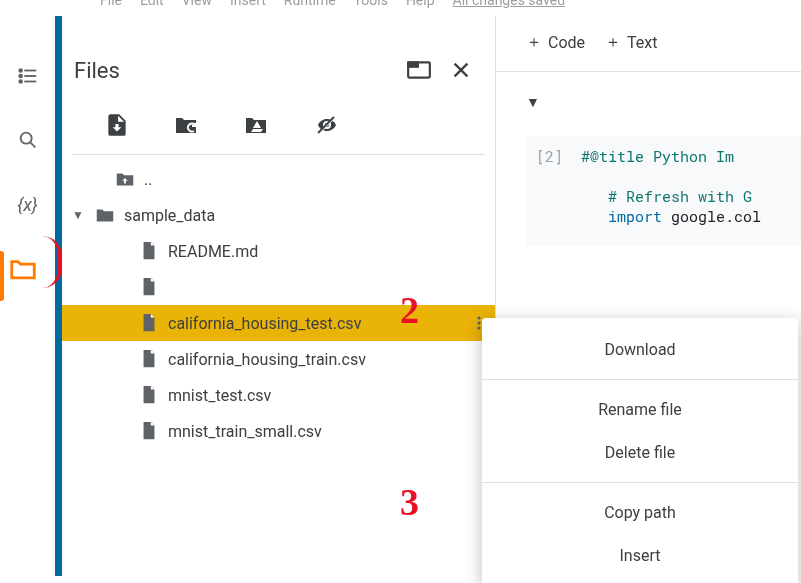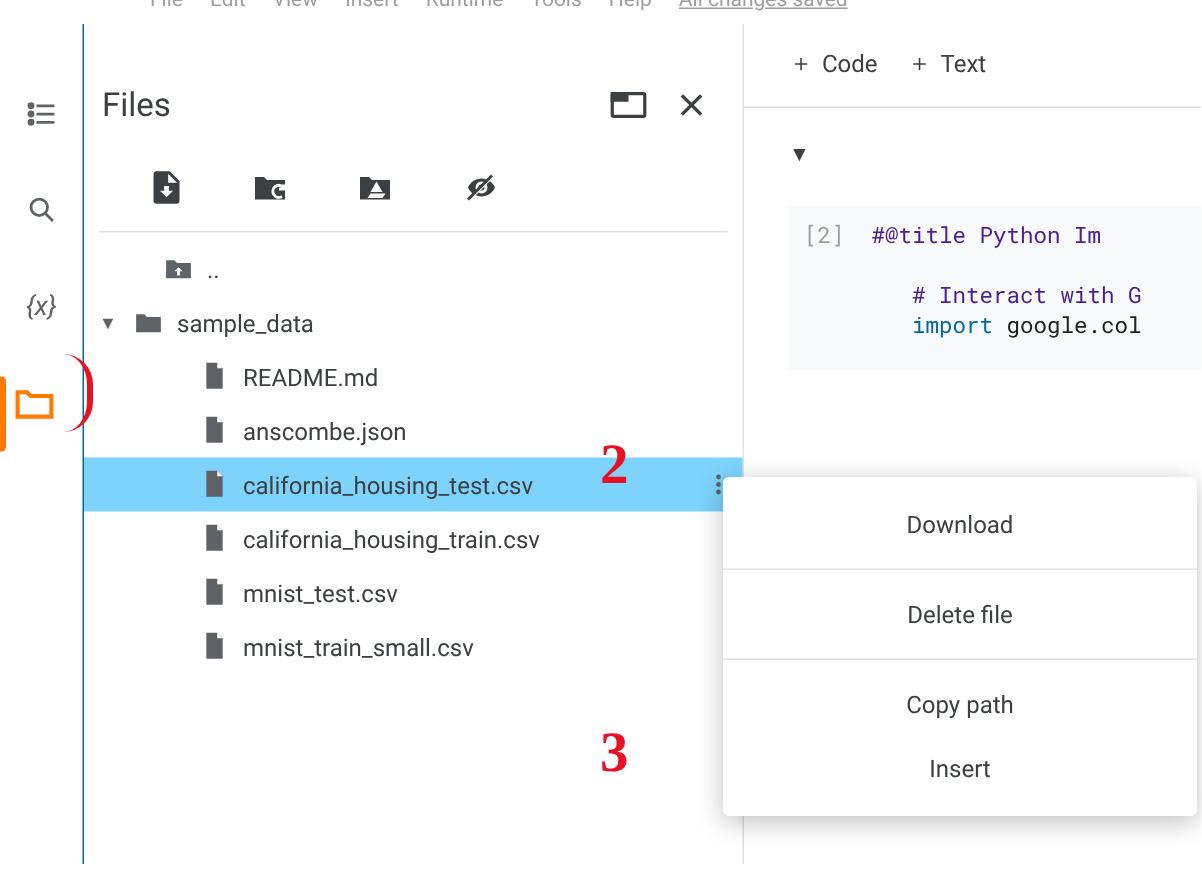--- a/index.html
+++ b/index.html
@@ -40,21 +40,21 @@
   .rail-icon { width: 24px; height: 24px; display:flex; align-items:center; justify-content:center; cursor:pointer; }
   .rail-active-bar {
     position:absolute; left:0; top:235px; width:4px; height:50px; background:#ff7a00; border-radius:0 3px 3px 0;
   }
   .annot-folder {
     position:absolute; left:8px; top:240px;
   }
 
   .files-panel {
     width: 440px;
-    border-left: 1px solid #0369a1;
+    border-left: 7px solid #0369a1;
     position: relative;
     padding-top: 40px;
   }
   .files-header {
     display:flex; align-items:center; justify-content:space-between;
     padding: 0 20px 18px 12px;
   }
   .files-title { font-size: 22px; color:#3c4043; font-weight:400; }
   .files-header-right { display:flex; gap:14px; }
   .hdr-icon { width:28px; height:28px; display:flex; align-items:center; justify-content:center; cursor:pointer; color:#3c4043; }
@@ -69,21 +69,21 @@
 
   .tree { padding: 6px 0; font-size: 16px; color:#3c4043; }
   .tree-row {
     display:flex; align-items:center;
     height: 36px;
     padding-left: 30px;
     gap: 8px;
     cursor:pointer;
     position: relative;
   }
-  .tree-row.selected { background:#7dd3fc;align-items:center; }
+  .tree-row.selected { background:#eab308;align-items:center; }
   .tree-row .icon { width:22px; height:22px; display:flex; align-items:center; justify-content:center; color:#5f6368; flex-shrink:0; }
   .tree-row .expand { width:14px; color:#5f6368; font-size:12px; }
   .tree-row .label { white-space:nowrap; }
   .depth2 { padding-left: 76px; }
   .kebab {
     position:absolute; right: 4px; top:50%; transform:translateY(-50%);
     width:24px; height:24px; display:flex; align-items:center; justify-content:center;
     color:#5f6368;
   }
 
@@ -107,21 +107,21 @@
   .code-cell {
     margin-top: 26px;
     background:#f8f9fa;
     padding: 10px 0 20px 10px;
     font-family: "Roboto Mono", Menlo, monospace;
     font-size: 15px;
     white-space: pre;
     color:#202124;
   }
   .exec-count { color:#9aa0a6; margin-right:18px; }
-  .c-cmt { color: #4c1d95; }
+  .c-cmt { color: #0f766e; }
   .c-kw { color: #0369a1; }
 
   .context-menu {
     position:absolute;
     left: 482px; top: 318px;
     width: 316px;
     background:#fff;
     border-radius:4px;
     box-shadow: 0 4px 18px rgba(0,0,0,.25);
     padding: 10px 0;
@@ -270,21 +270,20 @@
           </span>
         <span class="label">README.md</span>
       </div>
       <div class="tree-row depth2">
         <span class="icon">
             <svg width="18" height="20" viewBox="0 0 18 22" fill="currentColor">
               <path d="M3 1h8l4 4v15H3z"></path>
               <path d="M11 1v4h4" fill="#fff"></path>
             </svg>
           </span>
-        <span class="label">anscombe.json</span>
       </div>
       <div class="tree-row depth2 selected">
         <span class="icon">
             <svg width="18" height="20" viewBox="0 0 18 22" fill="currentColor">
               <path d="M3 1h8l4 4v15H3z"></path>
               <path d="M11 1v4h4" fill="#fff"></path>
             </svg>
           </span>
         <span class="label">california_housing_test.csv</span>
         <span class="kebab">
@@ -335,29 +334,30 @@
           <span>＋</span>
           <span>Text</span>
         </div>
     </div>
     <div class="nb-section">
       <div class="sect-title">
         <span class="tri">▼</span>
       </div>
       <div class="code-cell"><span class="exec-count">[2]</span><span class="c-cmt">#@title Python Im</span>
 
-        <span class="c-cmt"># Interact with G</span>
+        <span class="c-cmt"># Refresh with G</span>
         <span class="c-kw">import</span><span> google.col</span></div>
     </div>
   </div>
 </div>
 
 <div class="context-menu">
   <div class="cm-item">Download</div>
   <div class="cm-divider"></div>
+  <div class="cm-item">Rename file</div>
   <div class="cm-item">Delete file</div>
   <div class="cm-divider"></div>
   <div class="cm-item">Copy path</div>
   <div class="cm-item">Insert</div>
 </div>
 
 <div class="annot-paren"></div>
 <div class="annot" style="left:400px; top:288px;">2</div>
 <div class="annot" style="left:400px; top:480px;">3</div>
 

